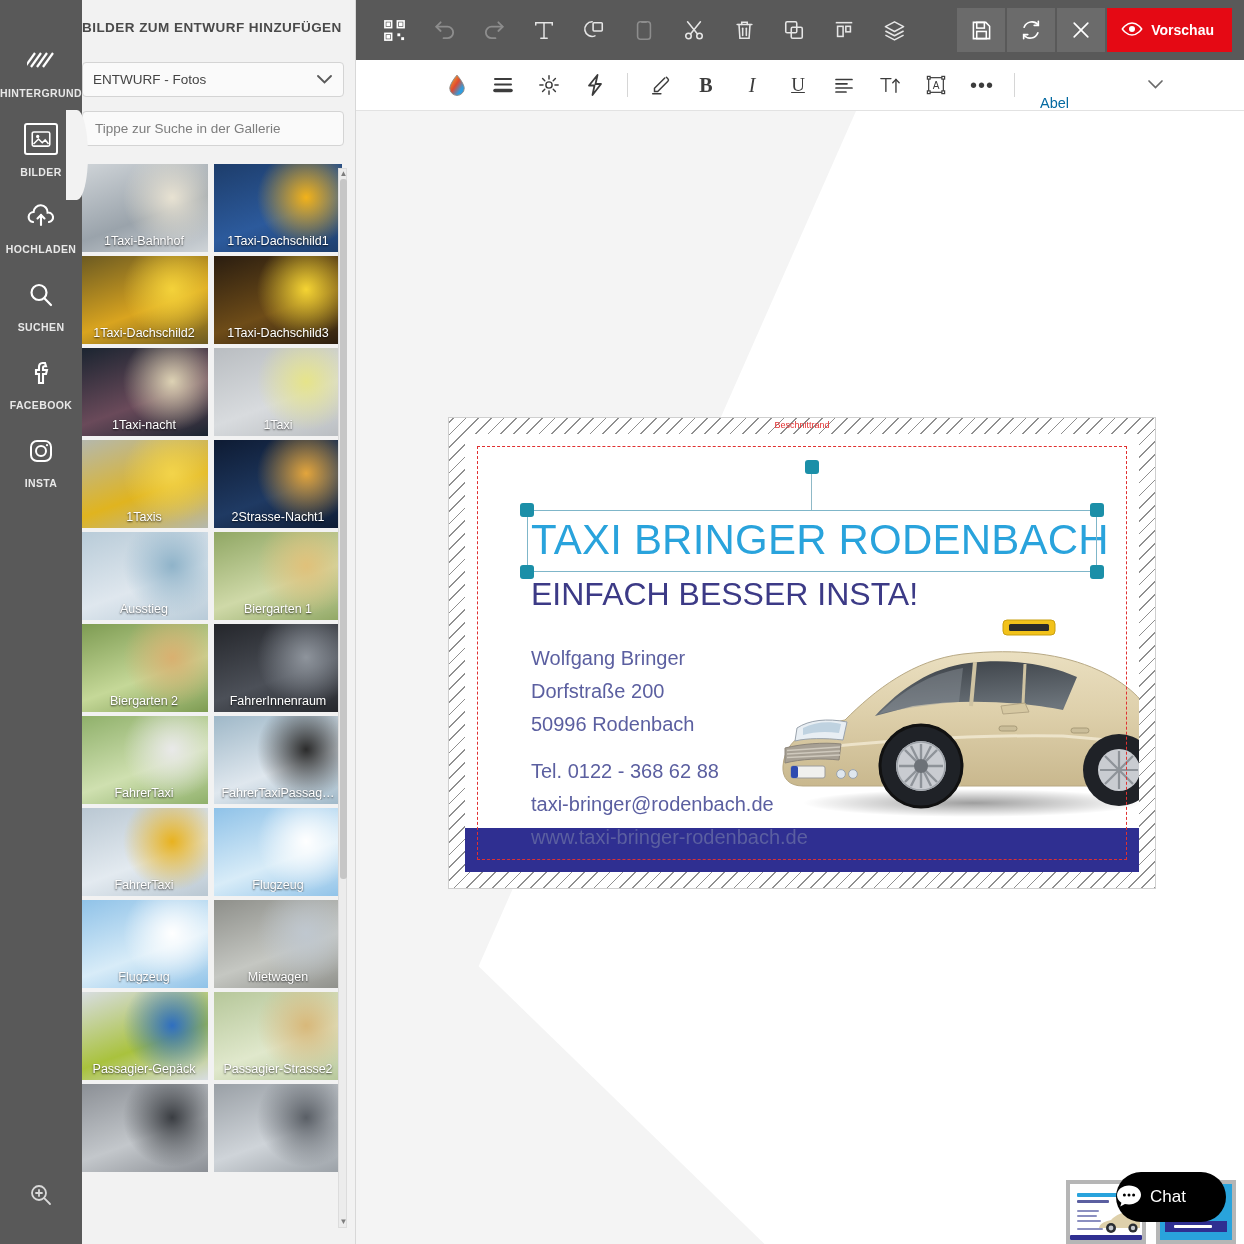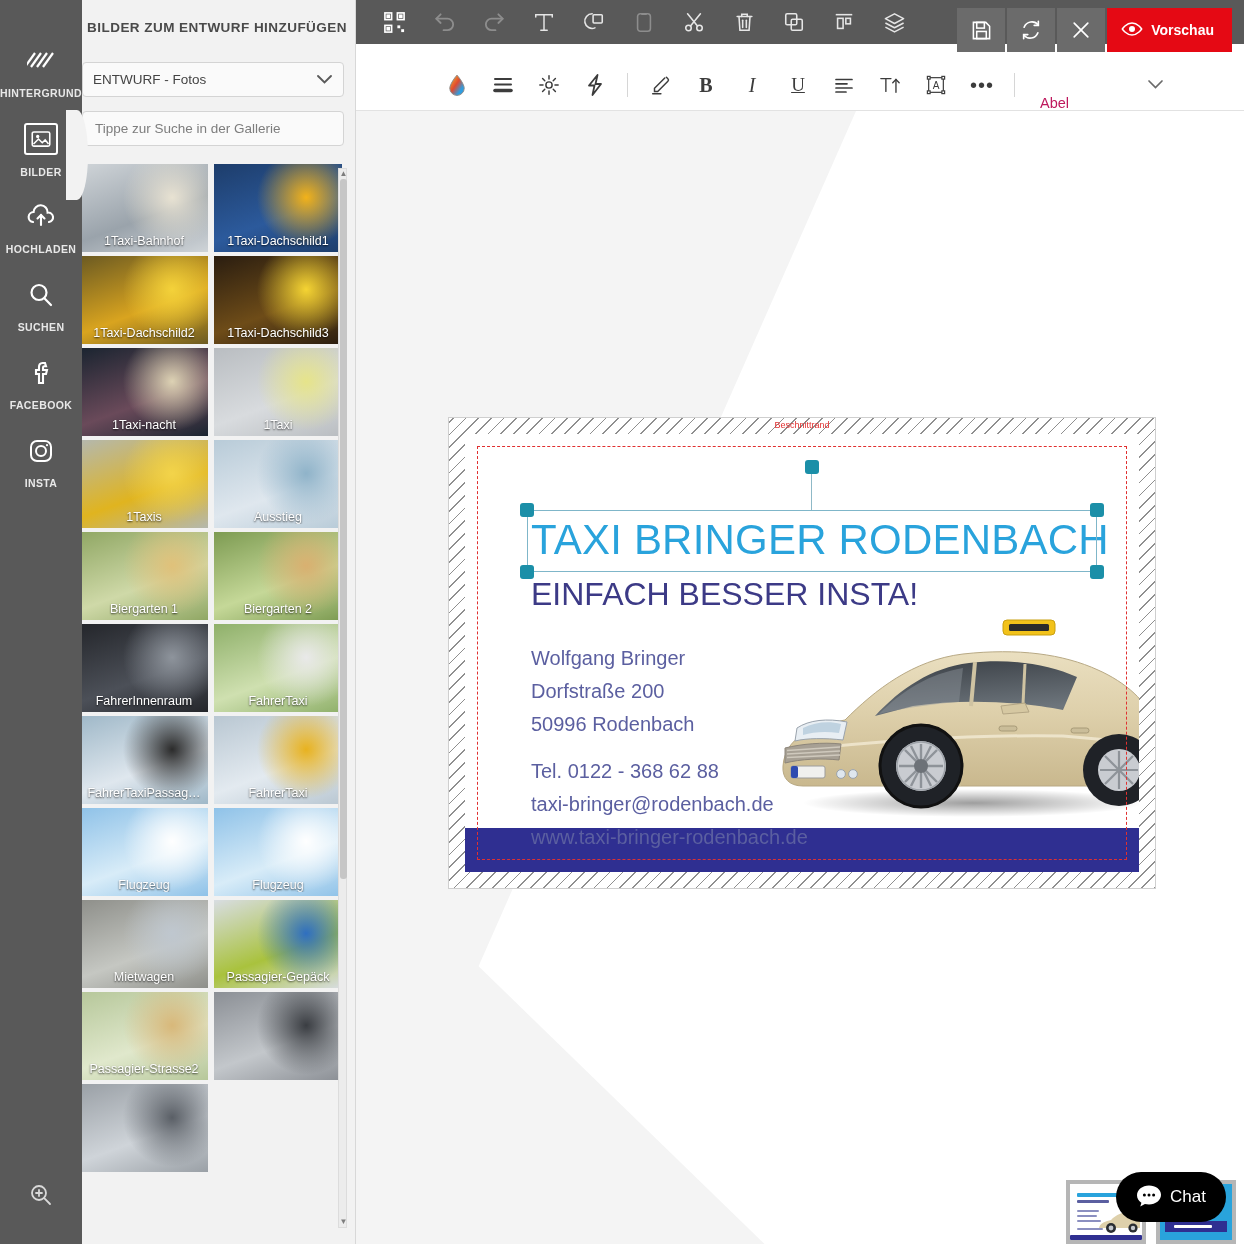--- a/index.html
+++ b/index.html
@@ -64,21 +64,21 @@
     width: 296px; height: 1244px;
     background: #f2f2f2;
     z-index: 20;
     border-right: 1px solid #d8d8d8;
   }
   #panel-title {
     position: absolute; left: 22px; top: 20px;
     width: 270px;
     font-size: 13.5px; font-weight: bold;
     color: #4a4a4a; letter-spacing: .45px;
-    text-align: center;
+    text-align: left;
   }
   .panel-select {
     position: absolute; left: 22px; top: 62px;
     width: 262px; height: 35px;
     background: #fafafa;
     border: 1px solid #d4d4d4; border-radius: 4px;
     display: flex; align-items: center;
     padding: 0 10px;
     cursor: pointer;
   }
@@ -135,21 +135,21 @@
     background: #c6c6c6; border-radius: 3px;
   }
   .scroll-arrow {
     position: absolute; left: 0; width: 9px; height: 10px;
     font-size: 8px; color: #7d7d7d; text-align: center; line-height: 10px;
   }
 
   
   #toolbar-dark {
     position: absolute; left: 356px; top: 0;
-    width: 888px; height: 44px;
+    width: 888px; height: 60px;
     background: #595959;
     display: flex; align-items: center;
     z-index: 12;
   }
   .tb-icon {
     width: 48px; height: 44px;
     display: flex; align-items: center; justify-content: center;
     color: #e6e6e6; cursor: pointer;
   }
   .tb-icon.dim { color: #8d8d8d; }
@@ -175,21 +175,21 @@
     display: flex; align-items: center;
     z-index: 12;
   }
   .tb2 {
     width: 46px; height: 40px;
     display: flex; align-items: center; justify-content: center;
     color: #3c3c3c; cursor: pointer;
   }
   .tb-sep { width: 1px; height: 24px; background: #d6d6d6; margin: 0 9px; }
   #font-name {
-    font-size: 14.5px; color: #be185d; margin-left: 16px;
+    font-size: 14.5px; color: #0369a1; margin-left: 16px;
     cursor: pointer;
     margin-top: 36px;
   }
   #font-chev { margin-left: 78px; color: #6a6a6a; cursor: pointer; }
 
   
   #canvas-area {
     position: absolute; left: 356px; top: 111px;
     width: 888px; height: 1133px;
     background: #d946ef;
@@ -304,21 +304,21 @@
   .pgthumb .inner { width: 100%; height: 100%; position: relative; overflow: hidden; }
   .pg1 .inner { background: #ffffff; }
   .pg2 .inner { background: #29a3dc; }
   .tt { position: absolute; height: 3px; border-radius: 1px; }
 
   
   #chat-widget {
     position: absolute; right: 18px; bottom: 22px;
     width: 110px; height: 50px;
     background: #000000; border-radius: 25px;
-    display: flex; align-items: center; justify-content: center;
+    display: flex; align-items: center; justify-content: flex-start;
     gap: 8px; cursor: pointer; z-index: 40;
   }
   #chat-widget .lbl { color: #fff; font-size: 17px; }
 </style>
 </head>
 <body>
 
 <div id="app">
 
   <div id="icon-rail">
@@ -433,20 +433,24 @@
             <div class="art" style="background: radial-gradient(circle at 72% 38%, rgb(221, 210, 180) 0%, rgba(0, 0, 0, 0) 46%), linear-gradient(160deg, rgb(26, 36, 48) 0%, rgb(106, 74, 90) 58%, rgb(26, 36, 48) 100%); filter: blur(0.6px);"></div>
             <div class="cap">1Taxi-nacht</div>
           </div>
           <div class="thumb">
             <div class="art" style="background: radial-gradient(circle at 72% 38%, rgb(230, 228, 138) 0%, rgba(0, 0, 0, 0) 46%), linear-gradient(160deg, rgb(185, 189, 193) 0%, rgb(216, 219, 222) 58%, rgb(185, 189, 193) 100%); filter: blur(0.6px);"></div>
             <div class="cap">1Taxi</div>
           </div>
           <div class="thumb">
             <div class="art" style="background: radial-gradient(circle at 72% 38%, rgb(243, 212, 74) 0%, rgba(0, 0, 0, 0) 46%), linear-gradient(160deg, rgb(180, 184, 174) 0%, rgb(224, 180, 31) 58%, rgb(180, 184, 174) 100%); filter: blur(0.6px);"></div>
             <div class="cap">1Taxis</div>
+          </div>
+          <div class="thumb">
+            <div class="art" style="background: radial-gradient(circle at 72% 38%, rgb(227, 165, 60) 0%, rgba(0, 0, 0, 0) 46%), linear-gradient(160deg, rgb(14, 27, 51) 0%, rgb(31, 58, 99) 58%, rgb(14, 27, 51) 100%); filter: blur(0.6px);"></div>
+            <div class="cap">2Strasse-Nacht1</div>
           </div>
           <div class="thumb">
             <div class="art" style="background: radial-gradient(circle at 72% 38%, rgb(143, 179, 201) 0%, rgba(0, 0, 0, 0) 46%), linear-gradient(160deg, rgb(184, 203, 216) 0%, rgb(223, 231, 238) 58%, rgb(184, 203, 216) 100%); filter: blur(0.6px);"></div>
             <div class="cap">Ausstieg</div>
           </div>
           <div class="thumb">
             <div class="art" style="background: radial-gradient(circle at 72% 38%, rgb(224, 193, 122) 0%, rgba(0, 0, 0, 0) 46%), linear-gradient(160deg, rgb(144, 167, 100) 0%, rgb(207, 217, 168) 58%, rgb(144, 167, 100) 100%); filter: blur(0.6px);"></div>
             <div class="cap">Biergarten 1</div>
           </div>
           <div class="thumb">

